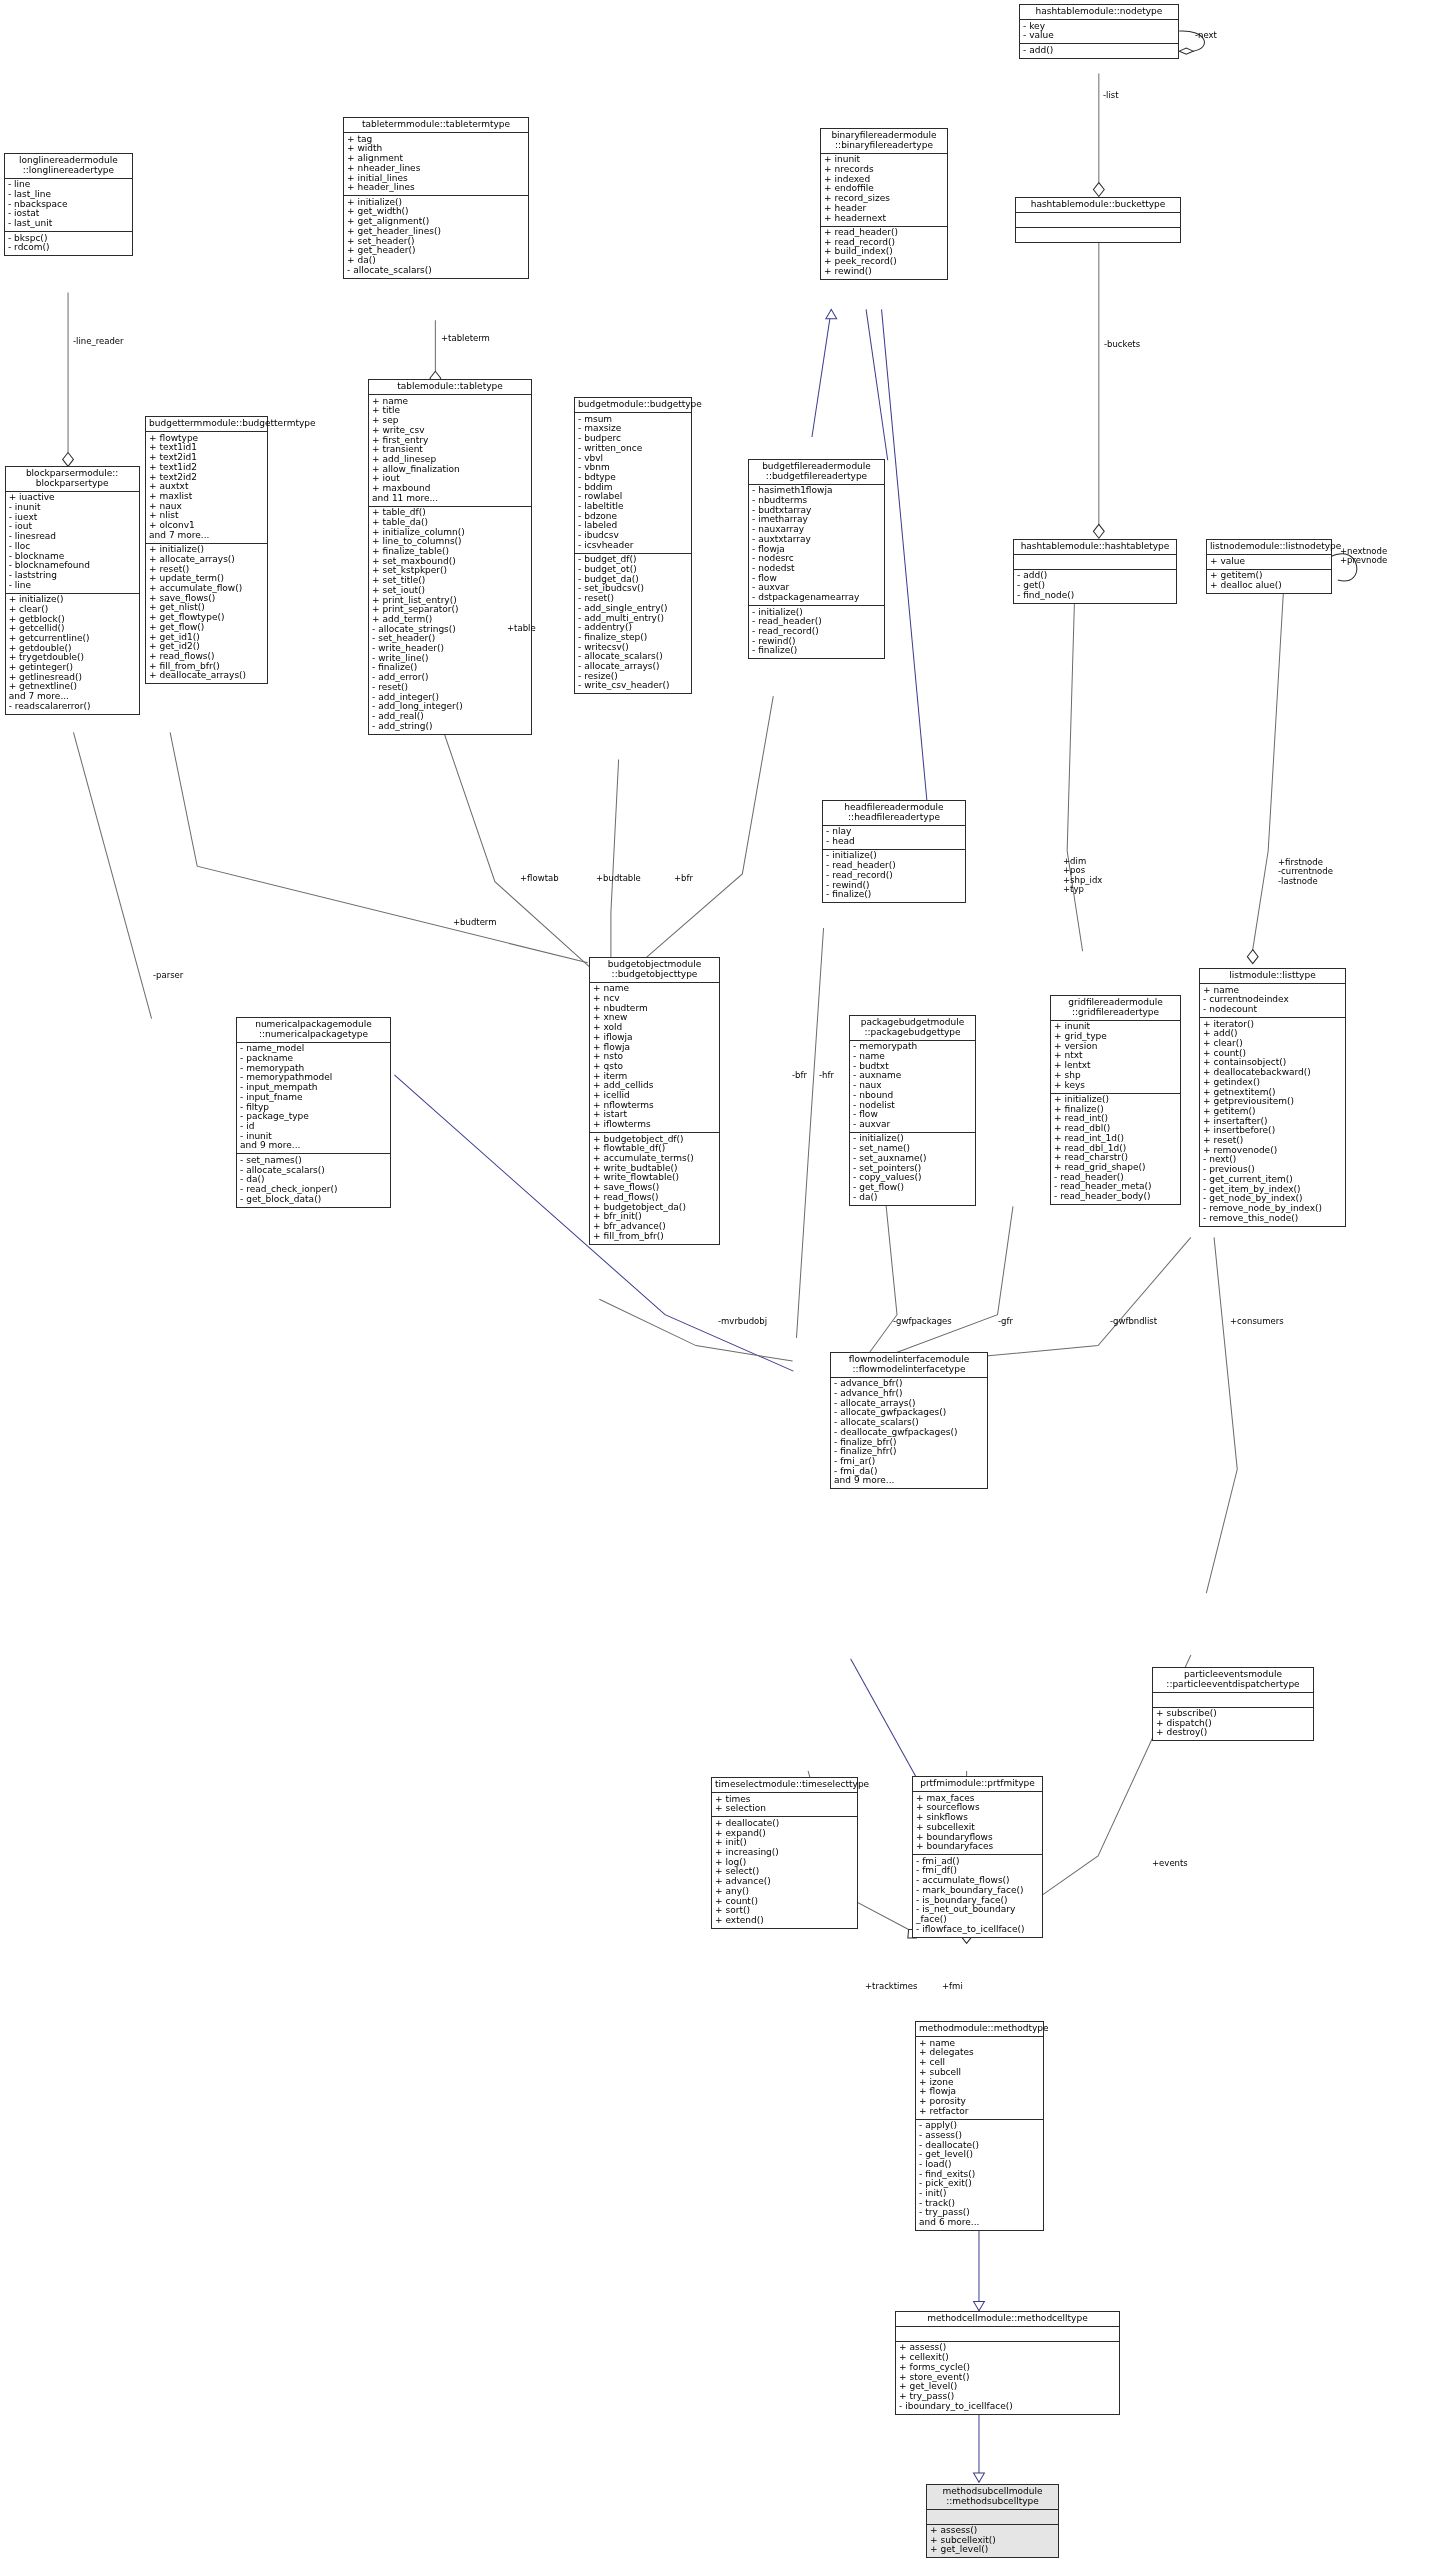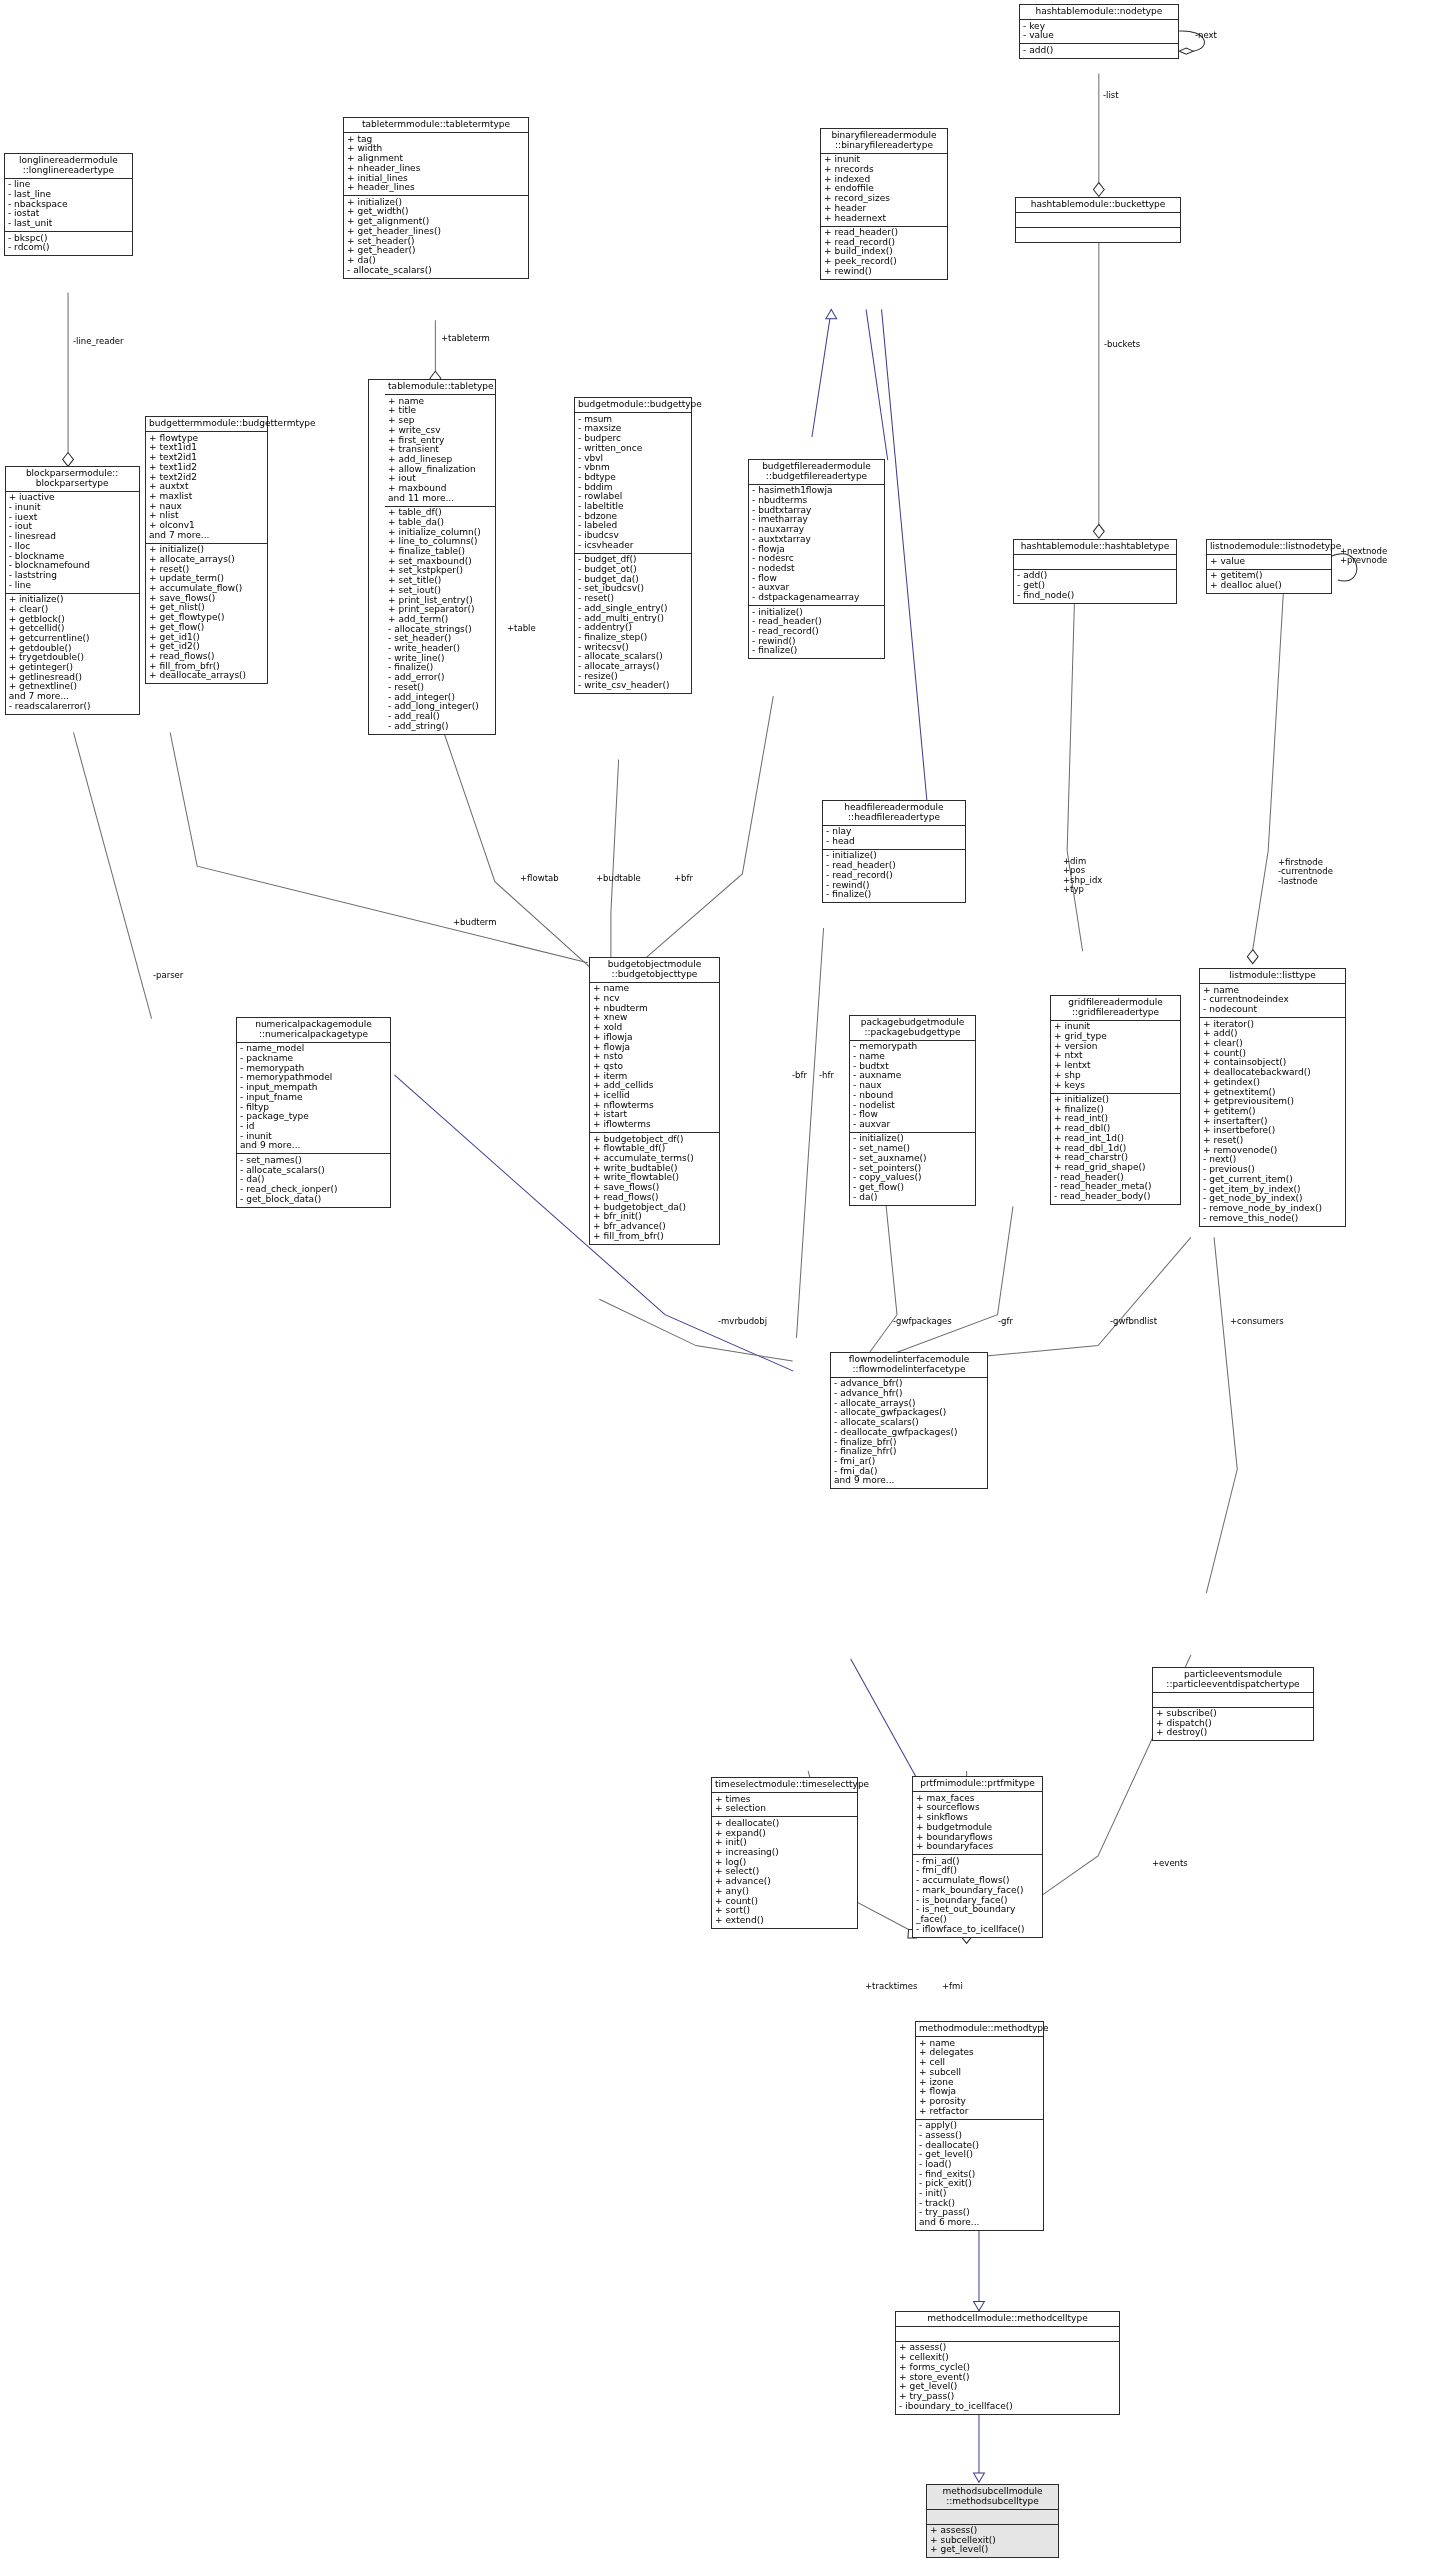--- a/index.html
+++ b/index.html
@@ -235,21 +235,21 @@
     <div class="uml-ops">+ initialize()
 + get_width()
 + get_alignment()
 + get_header_lines()
 + set_header()
 + get_header()
 + da()
 - allocate_scalars()</div>
   </div>
 
-  <div class="umlbox" style="left:368px; top:379px; width:128px;padding-left:16px;">
+  <div class="umlbox" style="left:368px; top:379px; width:164px;">
     <div class="uml-title">tablemodule::tabletype</div>
     <div class="uml-attrs">+ name
 + title
 + sep
 + write_csv
 + first_entry
 + transient
 + add_linesep
 + allow_finalization
 + iout
@@ -555,21 +555,21 @@
 + count()
 + sort()
 + extend()</div>
   </div>
 
   <div class="umlbox" style="left:912px; top:1776px; width:131px;">
     <div class="uml-title">prtfmimodule::prtfmitype</div>
     <div class="uml-attrs">+ max_faces
 + sourceflows
 + sinkflows
-+ budgetmodule
++ subcellexit
 + boundaryflows
 + boundaryfaces</div>
     <div class="uml-ops">- fmi_ad()
 - fmi_df()
 - accumulate_flows()
 - mark_boundary_face()
 - is_boundary_face()
 - is_net_out_boundary
 _face()
 - iflowface_to_icellface()</div>

